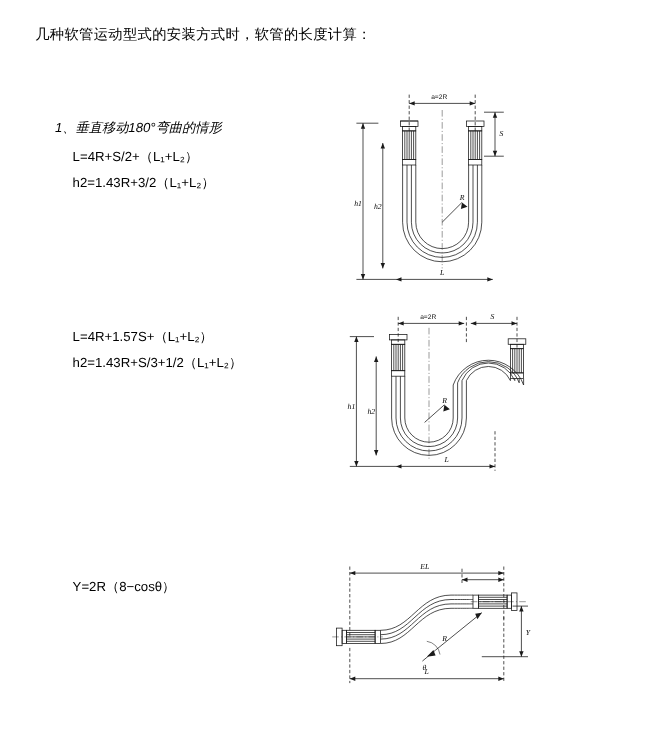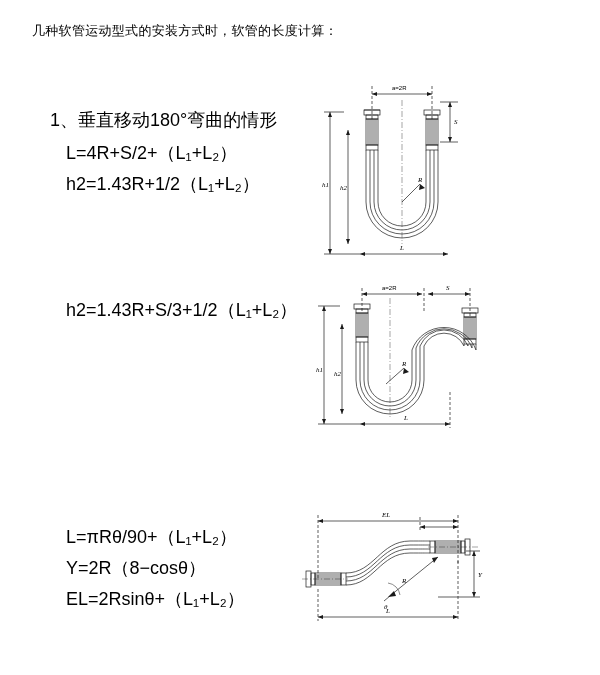--- a/index.html
+++ b/index.html
@@ -36,26 +36,27 @@
   .sec1 { top: 108px; }
   .sec2 { top: 298px; }
   .sec3 { top: 525px; }
   .sec-text {
     position: absolute;
     left: 50px;
     top: 0;
     width: 260px;
   }
   .sec-title {
-    font-size: 18px;
+    font-size: 12px;
     margin: 0 0 9px 0;
     white-space: nowrap;
+    font-style: italic;
   }
   .formula {
-    font-size: 18px;
+    font-size: 12px;
     margin: 0 0 7px 0;
     padding-left: 16px;
     white-space: nowrap;
   }
   .fig {
     position: absolute;
   }
   .fig1 { left: 300px; top: -36px; }
   .fig2 { left: 300px; top: -26px; }
   .fig3 { left: 288px; top: -20px; text-decoration: underline; }
@@ -76,21 +77,21 @@
 <body>
 
 <div class="page">
 
   <div class="intro">几种软管运动型式的安装方式时，软管的长度计算：</div>
 
   <div class="section sec1">
     <div class="sec-text">
       <p class="sec-title">1、垂直移动180°弯曲的情形</p>
       <p class="formula">L=4R+S/2+（L₁+L₂）</p>
-      <p class="formula">h2=1.43R+1/2（L₁+L₂）</p>
+      <p class="formula">h2=1.43R+3/2（L₁+L₂）</p>
     </div>
 
     <div class="fig fig1">
       <svg width="200" height="200" viewBox="0 0 200 200">
         <g stroke="#1a1a1a" fill="none" stroke-width="0.7">
 
           <line x1="72" y1="22" x2="132" y2="22"></line>
           <path d="M72 22 l5 -2 v4 z" fill="#1a1a1a" stroke="none"></path>
           <path d="M132 22 l-5 -2 v4 z" fill="#1a1a1a" stroke="none"></path>
           <line x1="72" y1="14" x2="72" y2="48" stroke-dasharray="3,2"></line>
@@ -153,20 +154,21 @@
         <text class="lbl-i" x="22" y="115">h1</text>
         <text class="lbl-i" x="40" y="118">h2</text>
         <text class="lbl-i" x="118" y="110">R</text>
         <text class="lbl-i" x="100" y="178">L</text>
       </svg>
     </div>
   </div>
 
   <div class="section sec2">
     <div class="sec-text">
+      <p class="formula">L=4R+1.57S+（L₁+L₂）</p>
       <p class="formula">h2=1.43R+S/3+1/2（L₁+L₂）</p>
     </div>
 
     <div class="fig fig2">
       <svg width="200" height="180" viewBox="0 0 200 180">
         <g stroke="#1a1a1a" fill="none" stroke-width="0.7">
 
           <line x1="62" y1="22" x2="122" y2="22"></line>
           <path d="M62 22 l5 -2 v4 z" fill="#1a1a1a" stroke="none"></path>
           <path d="M122 22 l-5 -2 v4 z" fill="#1a1a1a" stroke="none"></path>
@@ -227,23 +229,21 @@
         <text class="lbl-i" x="16" y="100">h1</text>
         <text class="lbl-i" x="34" y="104">h2</text>
         <text class="lbl-i" x="102" y="94">R</text>
         <text class="lbl-i" x="104" y="148">L</text>
       </svg>
     </div>
   </div>
 
   <div class="section sec3">
     <div class="sec-text">
-      <p class="formula">L=πRθ/90+（L₁+L₂）</p>
       <p class="formula">Y=2R（8−cosθ）</p>
-      <p class="formula">EL=2Rsinθ+（L₁+L₂）</p>
     </div>
 
     <div class="fig fig3">
       <svg width="200" height="130" viewBox="0 0 200 130">
         <g stroke="#1a1a1a" fill="none" stroke-width="0.7">
 
           <line x1="30" y1="16" x2="170" y2="16"></line>
           <path d="M30 16 l5 -2 v4 z" fill="#1a1a1a" stroke="none"></path>
           <path d="M170 16 l-5 -2 v4 z" fill="#1a1a1a" stroke="none"></path>
           <line x1="30" y1="10" x2="30" y2="74" stroke-dasharray="3,2"></line>

